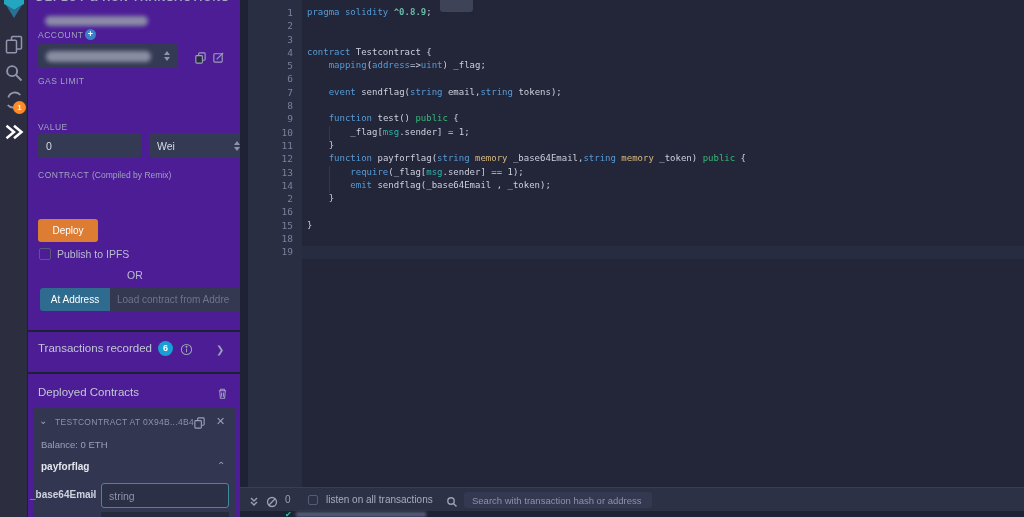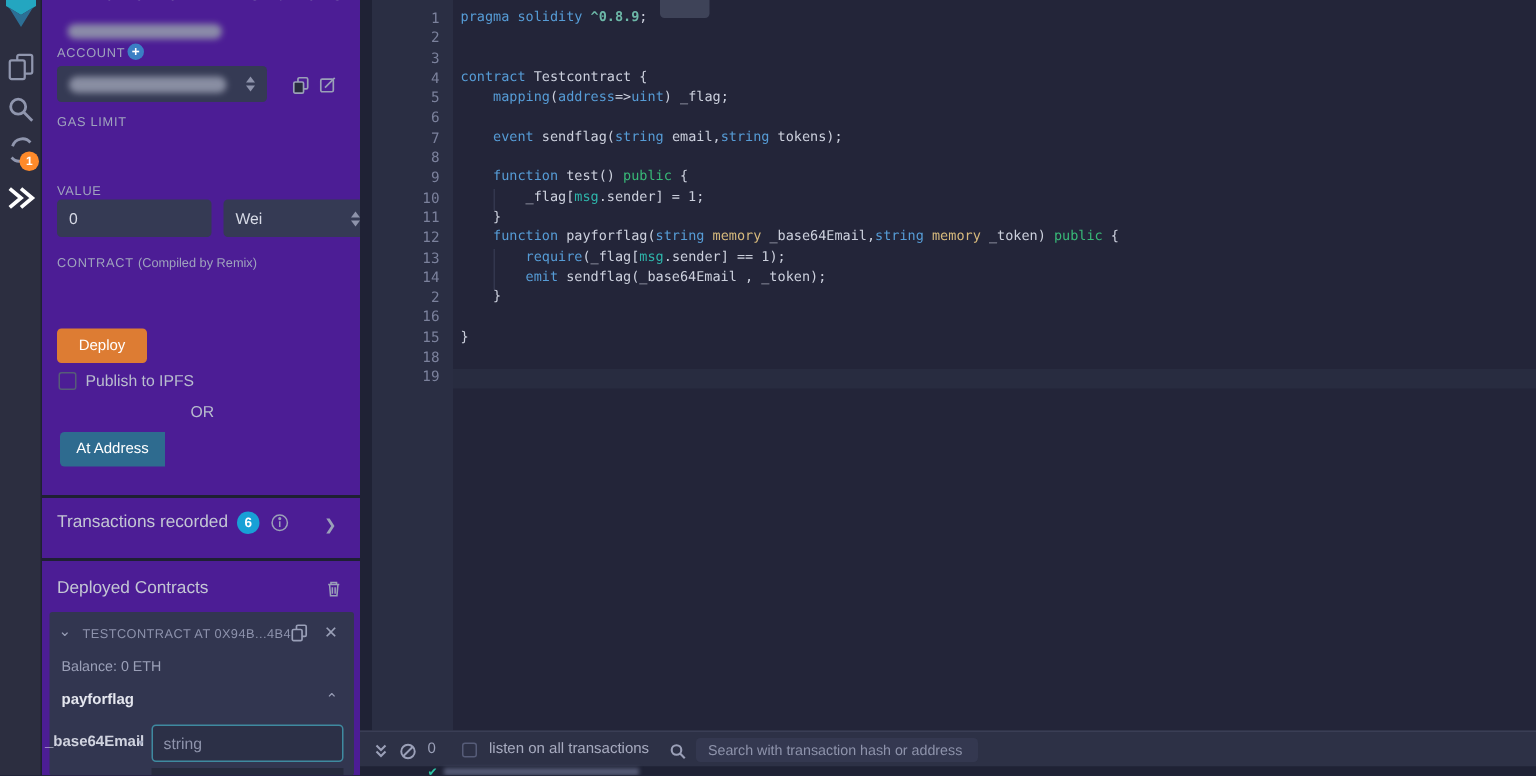--- a/index.html
+++ b/index.html
@@ -179,20 +179,21 @@
     </div>
 
     <button class="btn-deploy">Deploy</button>
 
     <input type="checkbox" class="chk" style="left: 11px; top: 248px;">
     <div class="txt" style="left:29px; top:248px;">Publish to IPFS</div>
 
     <div class="txt" style="left:99px; top:269px;">OR</div>
 
     <button class="btn-ataddr">At Address</button>
+    <input class="ataddr-input" placeholder="Load contract from Addre" style="">
 
     <div class="divider" style="top:330px;"></div>
 
     <div class="section-title" style="left:10px; top:342px;">Transactions recorded</div>
     <div class="badge-count" style="left:130px; top:341px;">6</div>
     <div class="mini-icon" style="left:152px; top:342px;">
       <svg viewBox="0 0 14 14" fill="none" stroke="currentColor" stroke-width="1.1">
           <circle cx="7" cy="7" r="5.5"></circle>
           <line x1="7" y1="6" x2="7" y2="10"></line>
           <circle cx="7" cy="4" r="0.6" fill="currentColor"></circle>

